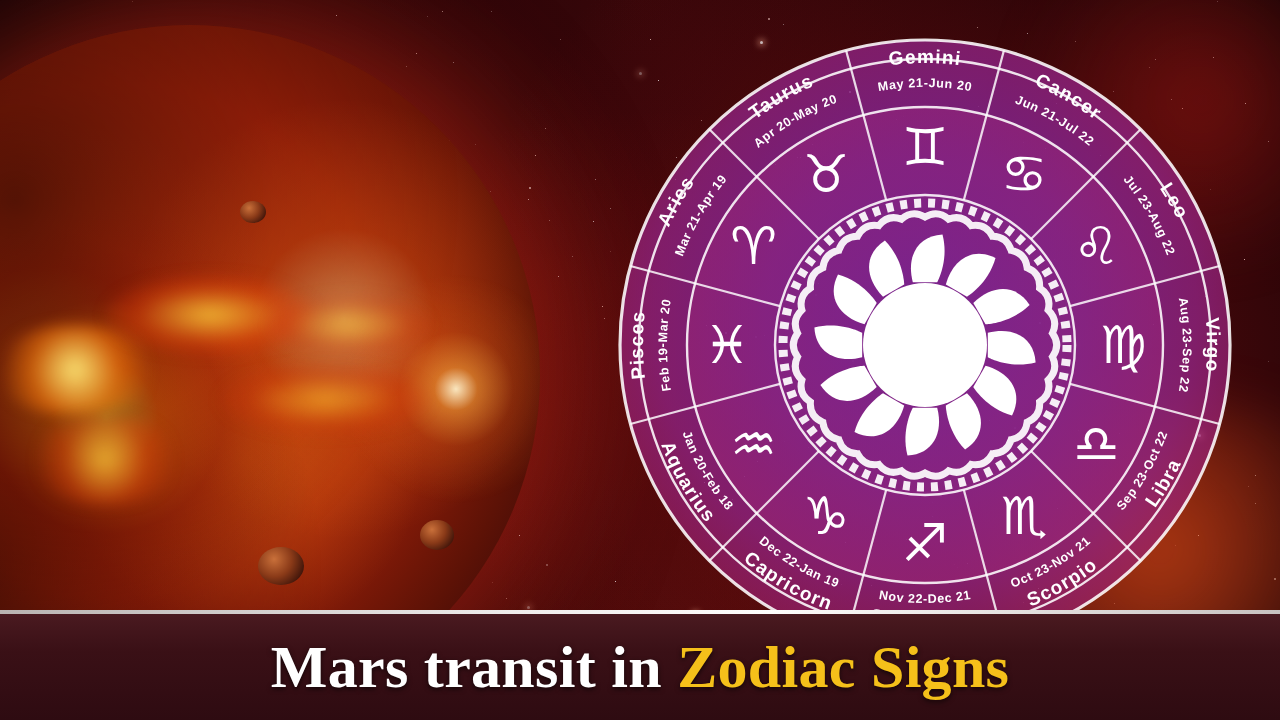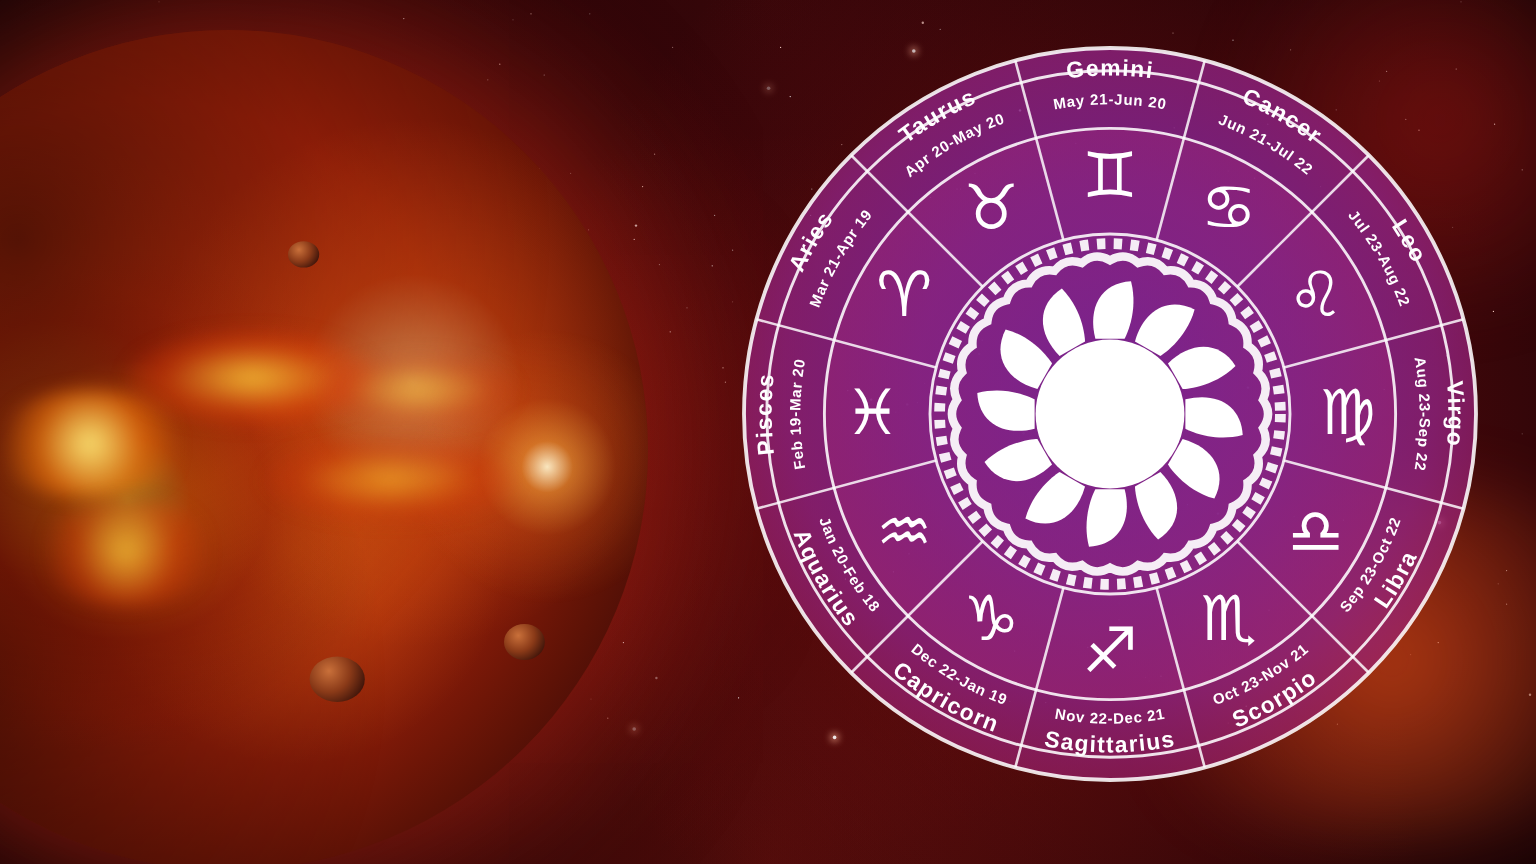--- a/index.html
+++ b/index.html
@@ -444,14 +444,20 @@
           <text x="138.52697005068114" y="409" class="glyph">♒</text>
           <text class="wtxt signname"><textPath href="#np10" startOffset="50%" text-anchor="middle" xlink:href="#np10">Aquarius</textPath></text>
           <text class="wtxt signdate"><textPath href="#dp10" startOffset="50%" text-anchor="middle" xlink:href="#dp10">Jan 20-Feb 18</textPath></text>
           <text x="112" y="310" class="glyph">♓</text>
           <text class="wtxt signname"><textPath href="#np11" startOffset="50%" text-anchor="middle" xlink:href="#np11">Pisces</textPath></text>
           <text class="wtxt signdate"><textPath href="#dp11" startOffset="50%" text-anchor="middle" xlink:href="#dp11">Feb 19-Mar 20</textPath></text>
         </g>
     </svg>
   </div>
 
+  <div id="titlebar">
+    <div class="hl"></div>
+    <div id="title">
+      <span class="w">Mars transit in </span><span class="y">Zodiac Signs</span>
+    </div>
+  </div>
 
 </div>
 
 </body></html>

